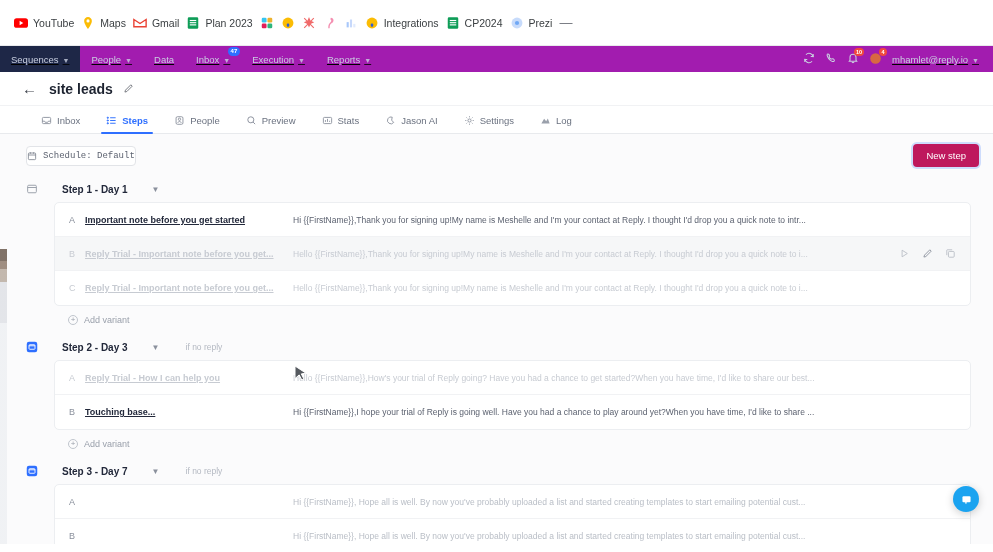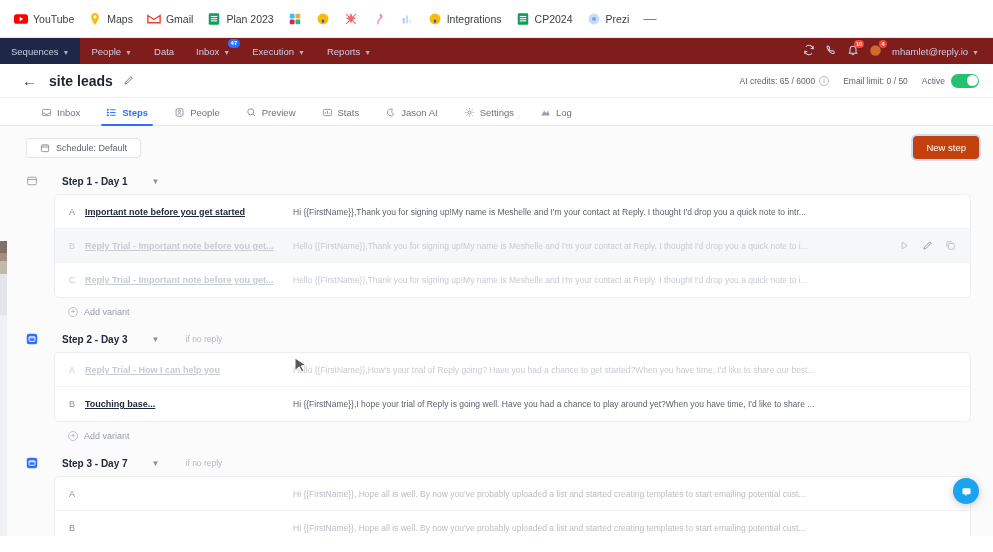--- a/index.html
+++ b/index.html
@@ -5,44 +5,45 @@
   * { box-sizing: border-box; margin: 0; padding: 0; }
   html, body {
     width: 993px; height: 552px;
     font-family: "Liberation Sans", sans-serif;
     background: #ffffff;
     overflow: hidden;
   }
 
   
   .bookmark-bar {
-    height: 38px;
+    height: 46px;
     background: #ffffff;
     display: flex;
     align-items: center;
     padding-left: 14px;
-    gap: 14px;
+    gap: 7px;
     border-bottom: 1px solid #e9eaec;
   }
   .bm {
     display: flex; align-items: center; gap: 5px;
     font-size: 10.5px; color: #3c4043;
     white-space: nowrap;
     cursor: default;
   }
   .bm-ico { width: 14px; height: 14px; display:block; flex:0 0 14px; }
   .bm-overflow { color:#6b6f76; font-size:13px; letter-spacing:1px; }
 
   
   .app-nav {
     height: 26px;
-    background: #7f1d1d;
+    background: #a21caf;
     display: flex;
     align-items: center;
     position: relative;
+    text-decoration: underline;
   }
   .nav-left { display: flex; align-items: center; height: 100%; }
   .nav-item {
     display: flex; align-items: center; gap: 4px;
     color: #c9cfe0;
     font-size: 9.5px;
     padding: 0 11px;
     height: 100%;
     position: relative;
     cursor: pointer;
@@ -138,26 +139,26 @@
     position: relative;
     overflow: hidden;
   }
   .toolbar {
     display:flex; align-items:center;
     padding: 10px 14px 0 26px;
   }
   .schedule-btn {
     display:flex; align-items:flex-start; gap:6px;
     border:1px solid #e2e4e8; border-radius:4px;
-    background:#fff; padding:4px 13px;
-    font-size:9px; color:#5c6270; cursor:pointer;
+    background:#fff; padding:4px 0;
+    font-size:9px; color:#5c6270; cursor:pointer;font-family:Liberation Mono, monospace;
   }
   .new-step-btn {
     margin-left:auto;
-    background:#c2410c; color:#fff;
+    background:#be185d; color:#fff;
     font-size:9.5px; border-radius:4px;
     padding:6px 13px; cursor:pointer;
     box-shadow: 0 0 0 2px rgba(46,111,255,.22);
   }
 
   
   .step-group { padding-left: 26px; padding-right: 22px; margin-top: 16px; }
   .step-head { display:flex; align-items:center; gap:24px; margin-bottom:7px; }
   .step-ico { width:12px; height:12px; display:block; flex:0 0 12px;}
   .step-label { font-size:10px; font-weight:bold; color:#22283a; }
@@ -386,31 +387,20 @@
 </div>
 
 <div class="page-header">
   <span class="back-arrow">←</span>
   <span class="page-title">site leads</span>
   <span class="edit-pencil">
     <svg width="11" height="11" viewBox="0 0 16 16" fill="none" stroke="#3a3f48" stroke-width="1.3">
         <path d="M11.4 2.6l2 2L5.6 12.4 2.8 13.2l.8-2.8z"></path>
       </svg>
   </span>
-  <div class="header-right">
-    <span class="meta-txt">
-      <span>AI credits: 65 / 6000</span>
-      <span class="info-circle">i</span>
-    </span>
-    <span class="meta-txt">Email limit: 0 / 50</span>
-    <span class="toggle-wrap">
-      <span class="meta-txt">Active</span>
-      <span class="toggle"></span>
-    </span>
-  </div>
 </div>
 
 <div class="tabs">
   <div class="tab">
     <svg width="11" height="11" viewBox="0 0 16 16" fill="none" stroke="#8a909c" stroke-width="1.3">
         <rect x="2" y="3.5" width="12" height="9" rx="1.5"></rect>
         <path d="M2 9h3.2l1 1.6h3.6l1-1.6H14"></path>
       </svg>
     <span>Inbox</span>
   </div>

